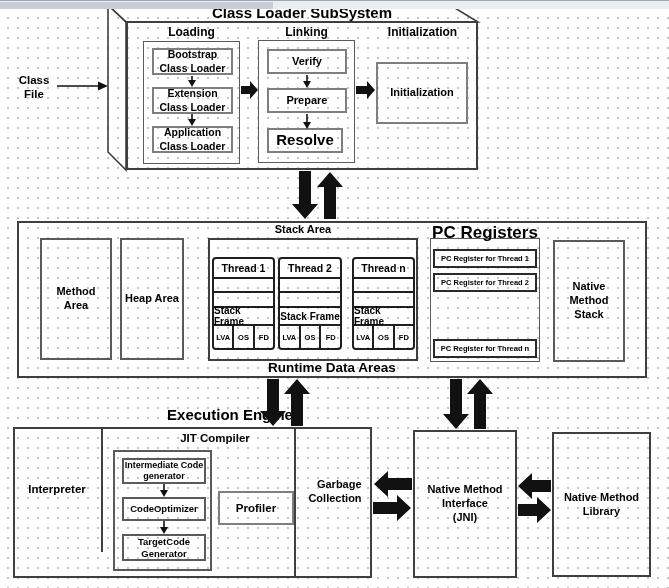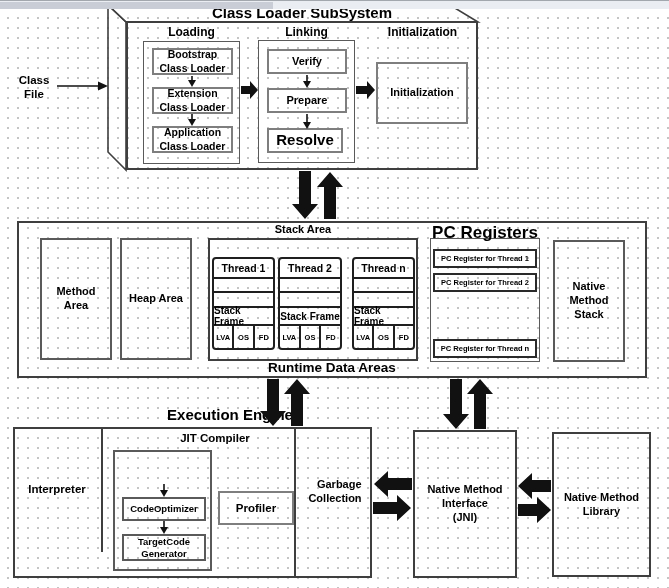--- a/index.html
+++ b/index.html
@@ -72,21 +72,21 @@
   <div class="box gray" style="left:376px; top:62px; width:92px; height:62px; font-size:11px;">Initialization</div>
 
   <div class="lbl" style="left:8px; top:74px; width:52px; font-size:11.5px;">Class
 File</div>
 
   <div class="box" style="left:17px; top:221px; width:630px; height:157px;"></div>
   <div class="lbl" style="left:17px; top:360px; width:630px; font-size:13.5px;">Runtime Data Areas</div>
 
   <div class="box mid" style="left:40px; top:238px; width:72px; height:122px; font-size:11px;">Method
 Area</div>
-  <div class="box mid" style="left:120px; top:238px; width:72px; height:122px; font-size:11px;">Heap Area</div>
+  <div class="box mid" style="left:120px; top:238px; width:64px; height:122px; font-size:11px;">Heap Area</div>
 
   <div class="lbl" style="left:198px; top:223px; width:210px; font-size:11px;">Stack Area</div>
   <div class="box" style="left:208px; top:238px; width:210px; height:123px;"></div>
 
   <div class="thread" style="left:212px; top:257px; width:63px; height:93px;">
     <div class="t-name">Thread 1</div>
     <div class="t-gap1"></div>
     <div class="t-gap2"></div>
     <div class="t-frame">Stack Frame</div>
     <div class="t-cells">
@@ -129,20 +129,22 @@
   <div class="box mid" style="left:553px; top:240px; width:72px; height:122px; font-size:11px;">Native
 Method
 Stack</div>
 
   <div class="lbl" style="left:64px; top:406px; width:332px; font-size:15px;">Execution Engine</div>
   <div class="box" style="left:13px; top:427px; width:359px; height:151px;"></div>
   <div class="col" style="left:13px; top:427px; width:90px; height:125px; border-right:2px solid #3f3f3f; font-size:11.5px;">Interpreter</div>
   <div class="col" style="left:103px; top:427px; width:193px; height:151px; border-right:2px solid #3f3f3f;"></div>
   <div class="lbl" style="left:125px; top:432px; width:180px; font-size:11.5px;">JIT Compiler</div>
   <div class="box mid" style="left:113px; top:450px; width:99px; height:121px;"></div>
+  <div class="box mid" style="left:122px; top:458px; width:84px; height:26px; font-size:9px;">Intermediate Code
+generator</div>
   <div class="box mid" style="left:122px; top:497px; width:84px; height:24px; font-size:9.5px;">CodeOptimizer</div>
   <div class="box mid" style="left:122px; top:534px; width:84px; height:27px; font-size:9.5px;">TargetCode
 Generator</div>
   <div class="box gray" style="left:218px; top:491px; width:76px; height:34px; font-size:11.5px;">Profiler</div>
   <div class="col" style="left:298px; top:427px; width:74px; height:151px; font-size:11px; padding-bottom:22px;">Garbage
 Collection</div>
 
   <div class="box" style="left:413px; top:430px; width:104px; height:148px; font-size:11px;">Native Method
 Interface
 (JNI)</div>

